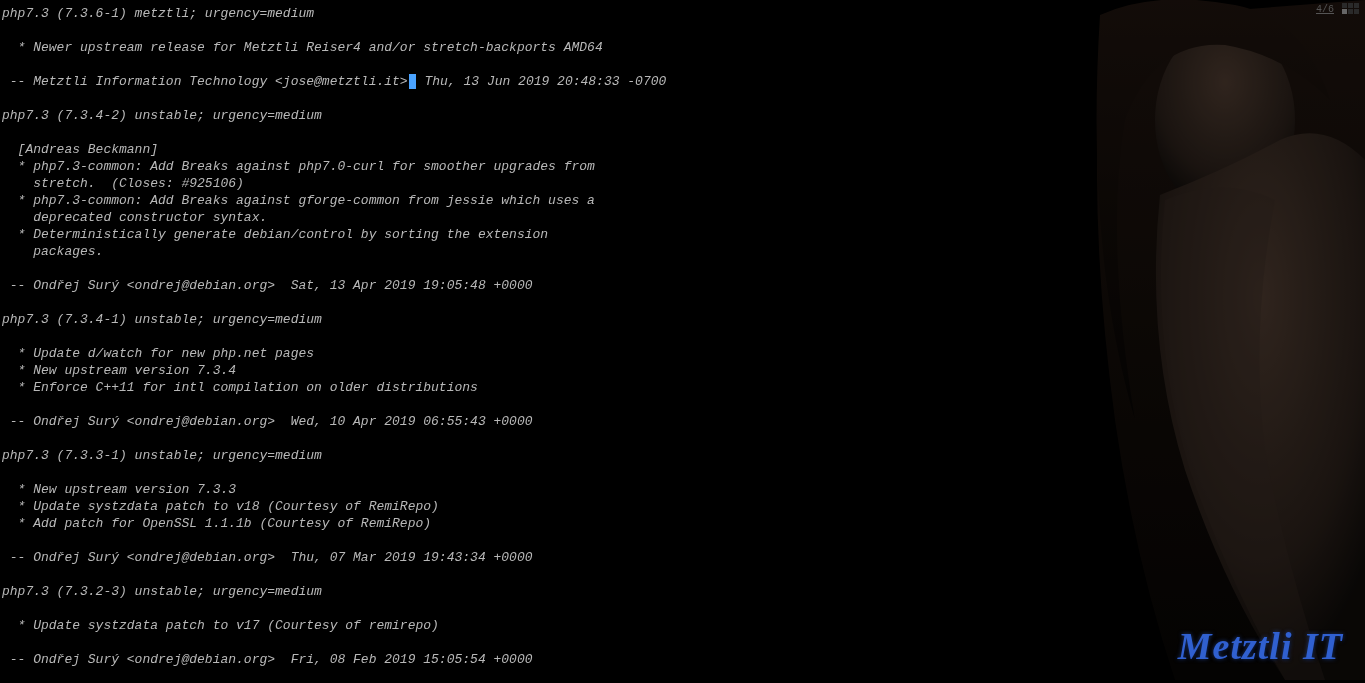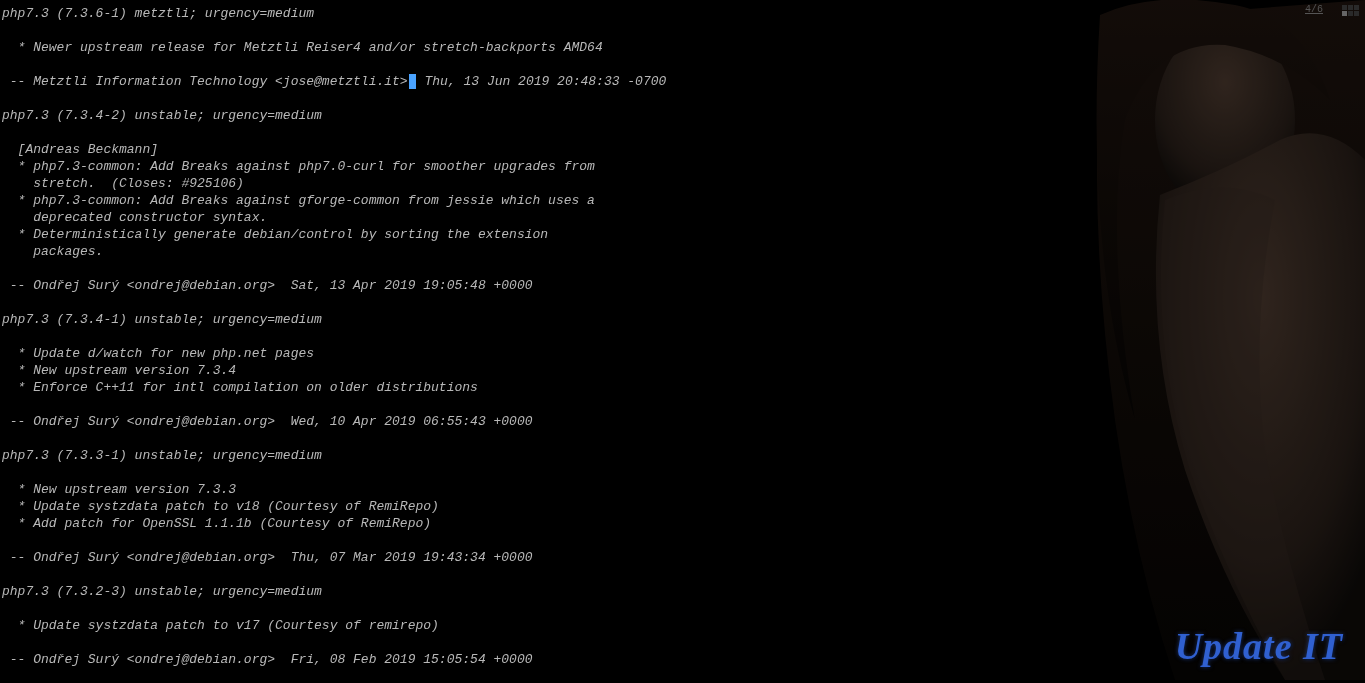--- a/index.html
+++ b/index.html
@@ -23,22 +23,22 @@
       font-style: italic;
     }
     .line { min-height: 17px; }
     .ws-indicator {
       position: absolute;
       top: 3px;
       right: 6px;
       color: #555;
       font-size: 10px;
       display: flex;
-      align-items: flex-end;
-      gap: 19px;
+      align-items: flex-start;
+      gap: 8px;
       text-decoration: underline;
     }
     .ws-grid {
       display: grid;
       grid-template-columns: repeat(3, 5px);
       grid-template-rows: repeat(2, 5px);
       gap: 1px;
     }
     .ws-cell { background: #2a2a2a; }
     .ws-cell.active { background: #666; }
@@ -102,13 +102,13 @@
       <div class="ws-cell"></div>
       <div class="ws-cell"></div>
     <div class="ws-cell active"></div>
       <div class="ws-cell"></div>
       <div class="ws-cell"></div>
   </div>
 </div>
 
 <div class="terminal" id="terminal"><div class="line">php7.3 (7.3.6-1) metztli; urgency=medium</div><div class="line"></div><div class="line">  * Newer upstream release for Metztli Reiser4 and/or stretch-backports AMD64</div><div class="line"></div><div class="line"><span> -- Metztli Information Technology &lt;jose@metztli.it&gt;</span><span class="cursor"></span><span> Thu, 13 Jun 2019 20:48:33 -0700</span></div><div class="line"></div><div class="line">php7.3 (7.3.4-2) unstable; urgency=medium</div><div class="line"></div><div class="line">  [Andreas Beckmann]</div><div class="line">  * php7.3-common: Add Breaks against php7.0-curl for smoother upgrades from</div><div class="line">    stretch.  (Closes: #925106)</div><div class="line">  * php7.3-common: Add Breaks against gforge-common from jessie which uses a</div><div class="line">    deprecated constructor syntax.</div><div class="line">  * Deterministically generate debian/control by sorting the extension</div><div class="line">    packages.</div><div class="line"></div><div class="line"> -- Ondřej Surý &lt;ondrej@debian.org&gt;  Sat, 13 Apr 2019 19:05:48 +0000</div><div class="line"></div><div class="line">php7.3 (7.3.4-1) unstable; urgency=medium</div><div class="line"></div><div class="line">  * Update d/watch for new php.net pages</div><div class="line">  * New upstream version 7.3.4</div><div class="line">  * Enforce C++11 for intl compilation on older distributions</div><div class="line"></div><div class="line"> -- Ondřej Surý &lt;ondrej@debian.org&gt;  Wed, 10 Apr 2019 06:55:43 +0000</div><div class="line"></div><div class="line">php7.3 (7.3.3-1) unstable; urgency=medium</div><div class="line"></div><div class="line">  * New upstream version 7.3.3</div><div class="line">  * Update systzdata patch to v18 (Courtesy of RemiRepo)</div><div class="line">  * Add patch for OpenSSL 1.1.1b (Courtesy of RemiRepo)</div><div class="line"></div><div class="line"> -- Ondřej Surý &lt;ondrej@debian.org&gt;  Thu, 07 Mar 2019 19:43:34 +0000</div><div class="line"></div><div class="line">php7.3 (7.3.2-3) unstable; urgency=medium</div><div class="line"></div><div class="line">  * Update systzdata patch to v17 (Courtesy of remirepo)</div><div class="line"></div><div class="line"> -- Ondřej Surý &lt;ondrej@debian.org&gt;  Fri, 08 Feb 2019 15:05:54 +0000</div></div>
 
-<div class="watermark">Update IT</div>
+<div class="watermark">Metztli IT</div>
 
 </body></html>

